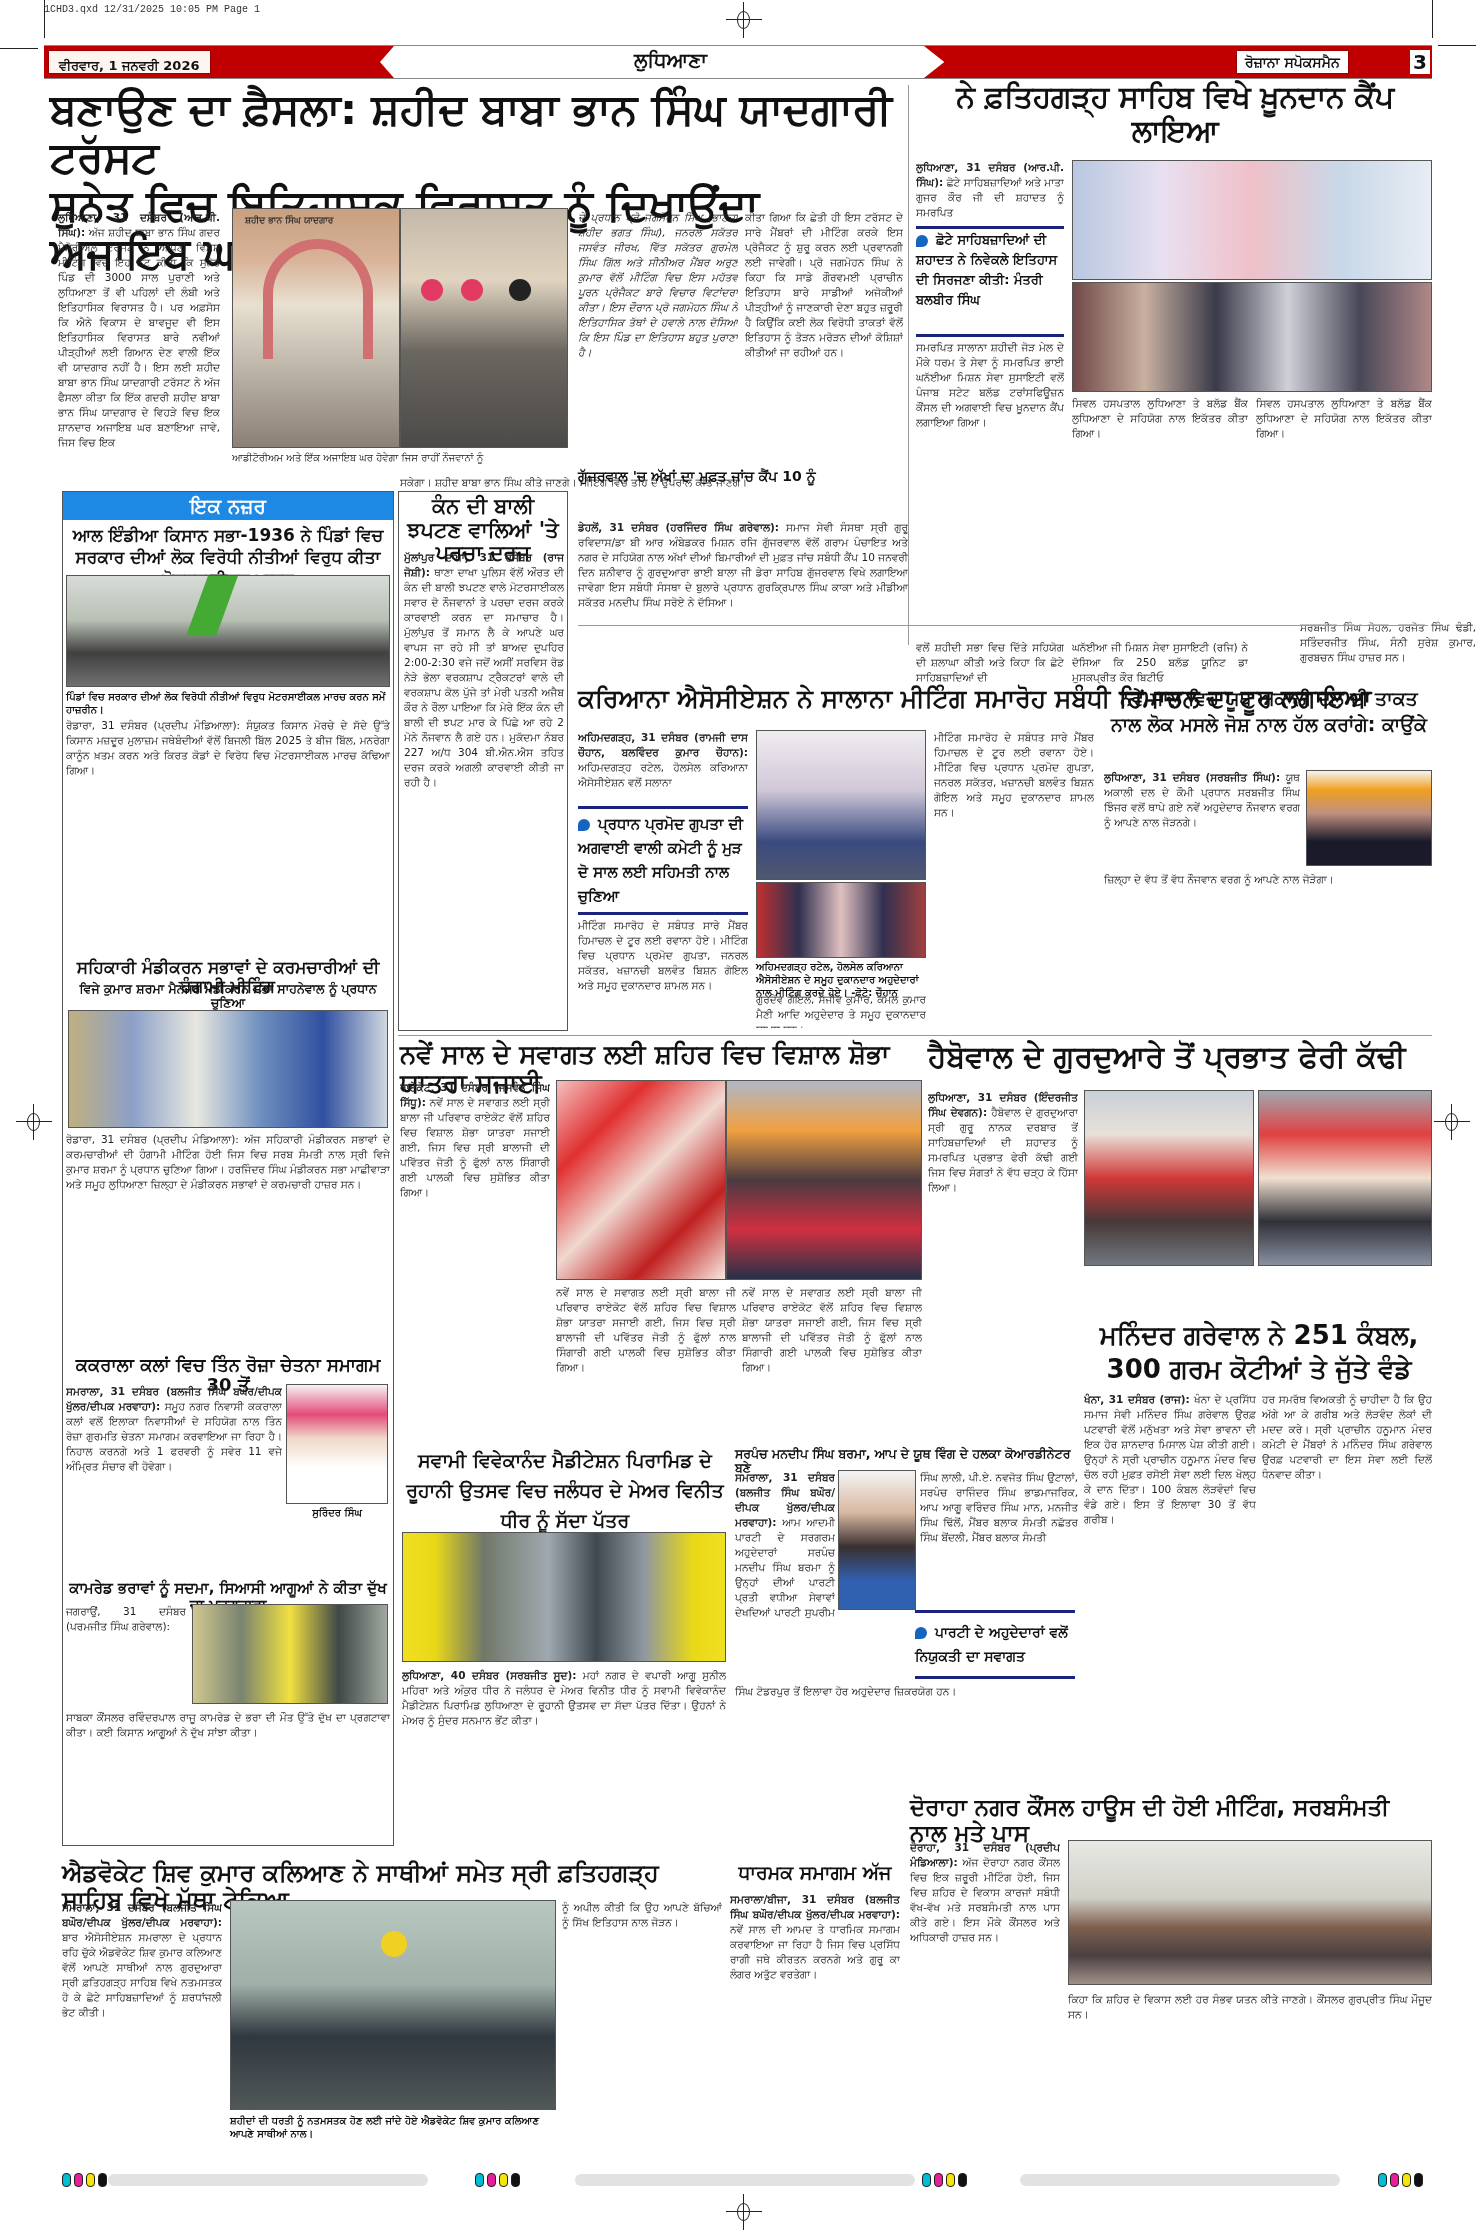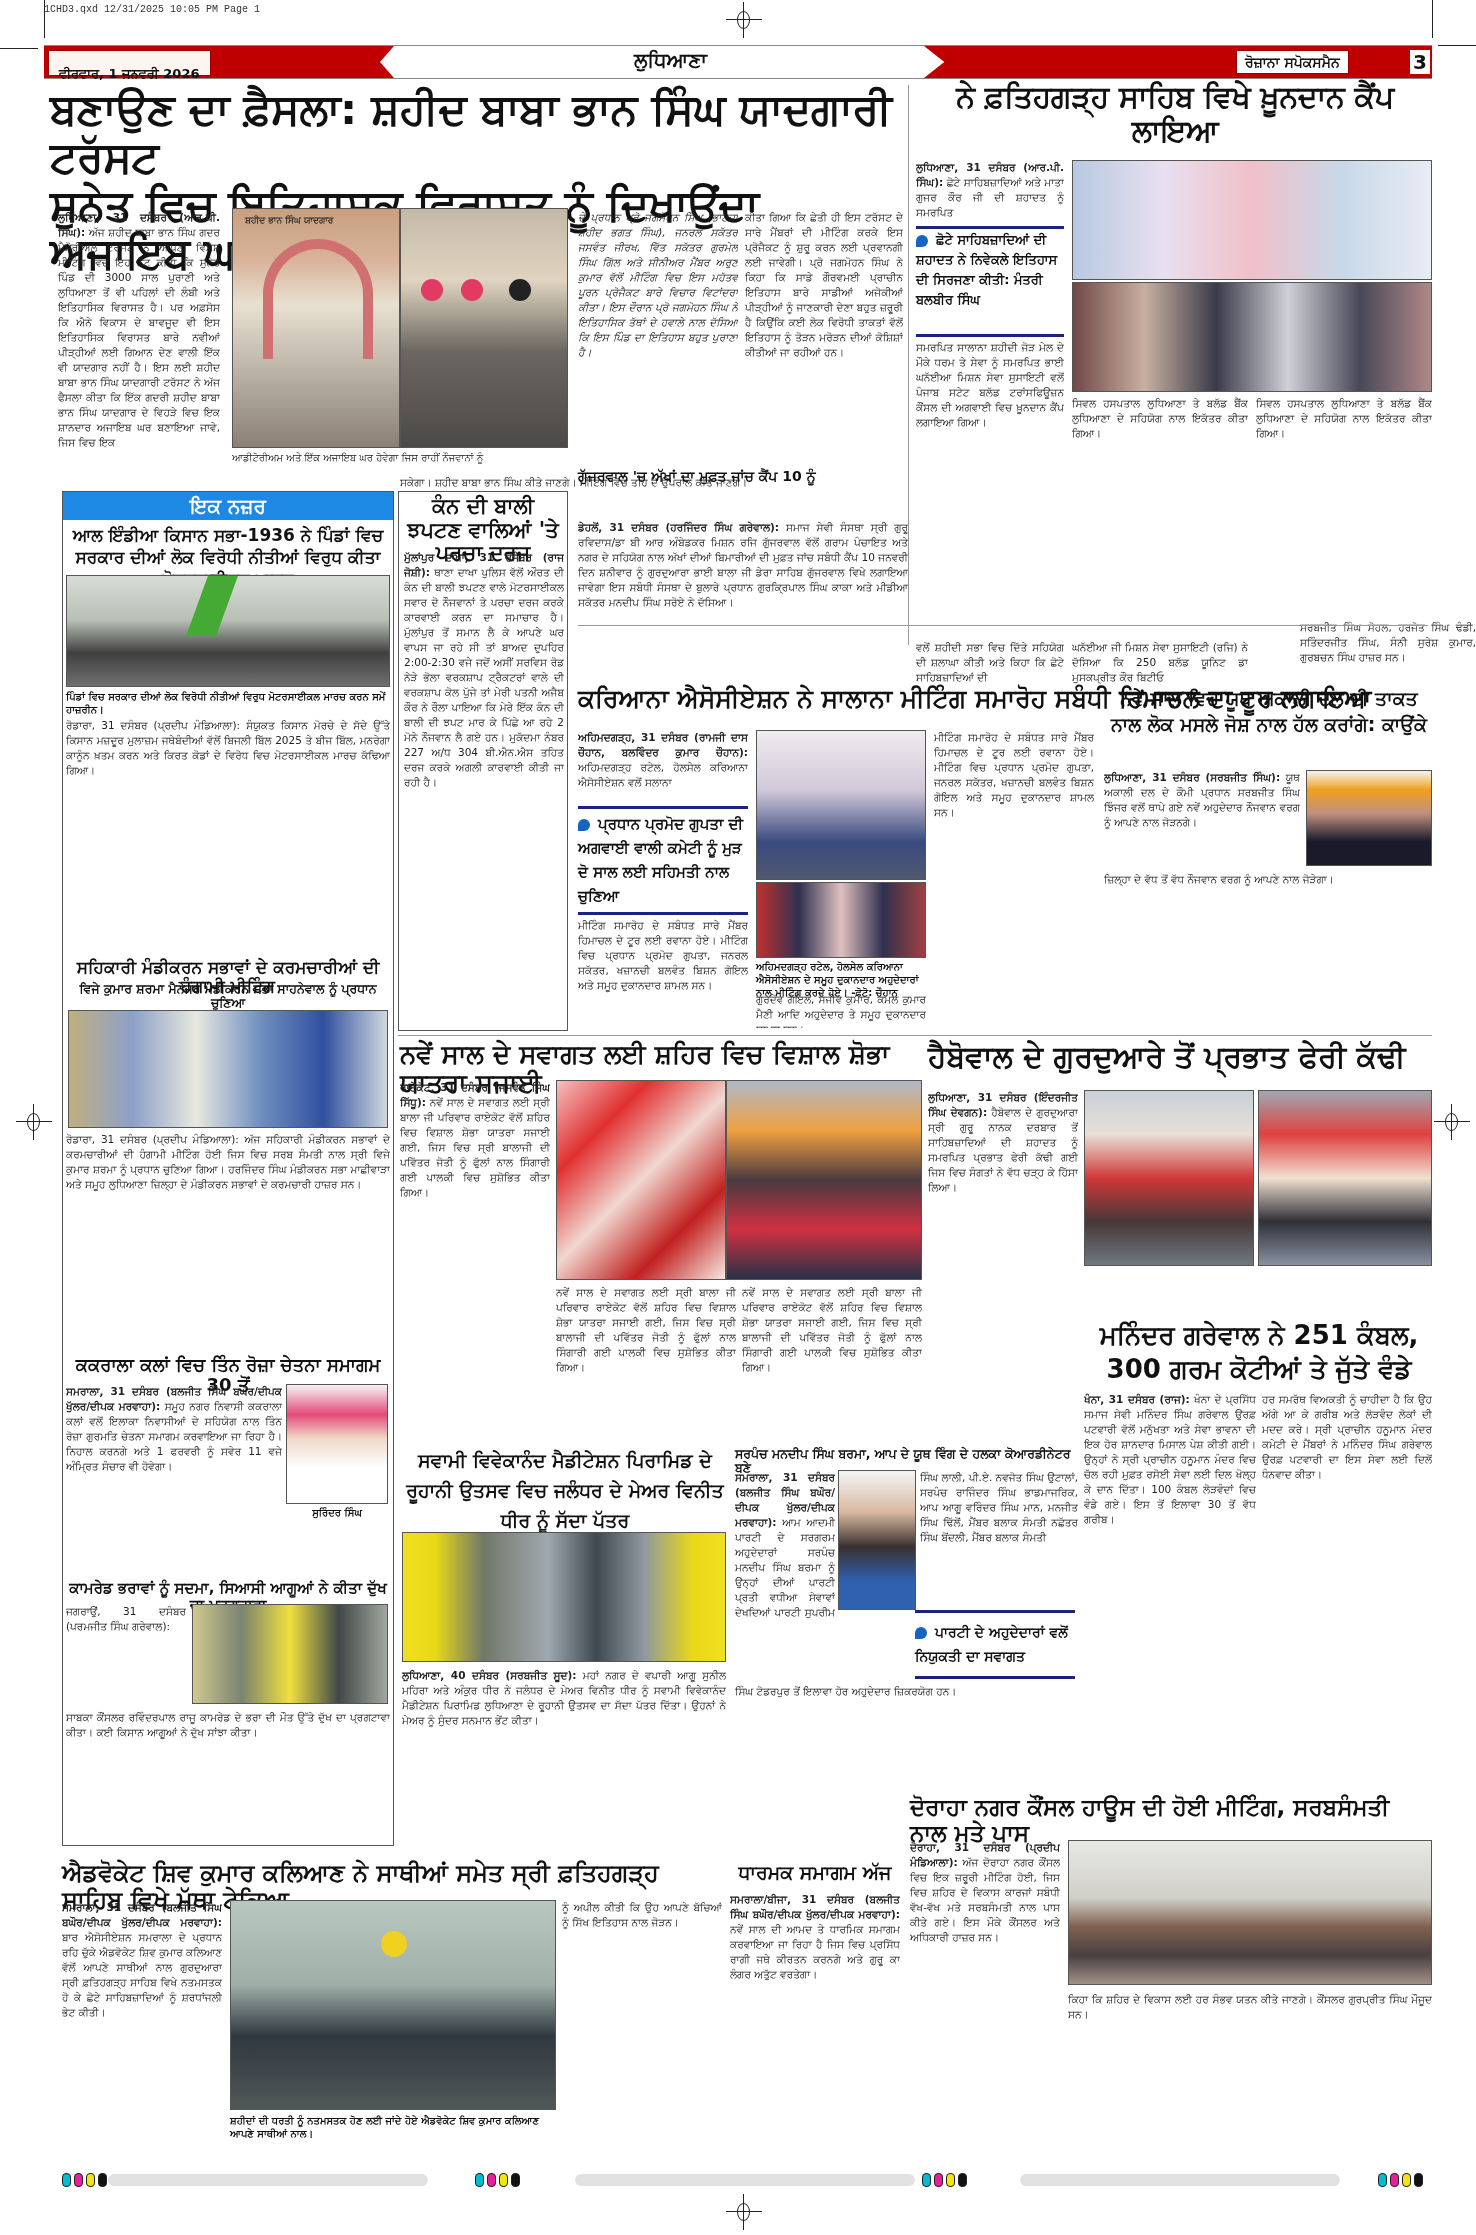--- a/index.html
+++ b/index.html
@@ -8,21 +8,21 @@
 
   .slug { position: absolute; left: 44px; top: 4px; font-family: "Liberation Mono", monospace; font-size: 10px; color: #333; }
   .crop-line { position: absolute; background: #222; }
   .reg-mark { position: absolute; width: 24px; height: 24px; }
   .reg-mark::before { content: ""; position: absolute; left: 11px; top: -6px; width: 1px; height: 36px; background: #222; }
   .reg-mark::after { content: ""; position: absolute; left: -6px; top: 11px; width: 36px; height: 1px; background: #222; }
   .reg-mark span { position: absolute; left: 5px; top: 3px; width: 13px; height: 18px; border: 1px solid #222; border-radius: 50%; }
 
   .masthead { position: absolute; left: 44px; top: 45px; width: 1388px; height: 34px; border-top: 1px solid #888; border-bottom: 1px solid #888; background: #fff; }
   .mh-left { position: absolute; left: 0; top: 0; width: 350px; height: 32px; background: #c00000; clip-path: polygon(0 0, 100% 0, 96% 50%, 100% 100%, 0 100%); }
-  .mh-date { position: absolute; left: 4px; top: 4px; height: 24px; padding: 12px 10px; background: #fff5f0; border: 1px solid #900; font-size: 13px; font-weight: bold; line-height: 22px; }
+  .mh-date { position: absolute; left: 4px; top: 4px; height: 24px; padding: 4px 10px; background: #fff5f0; border: 1px solid #900; font-size: 13px; font-weight: bold; line-height: 22px; }
   .mh-city { position: absolute; left: 590px; top: 2px; font-size: 20px; font-weight: bold; }
   .mh-right { position: absolute; left: 880px; top: 0; width: 508px; height: 32px; background: #c00000; clip-path: polygon(0 0, 100% 0, 100% 100%, 0 100%, 4% 50%); }
   .mh-paper { position: absolute; left: 1192px; top: 4px; height: 24px; padding: 0 8px; background: #fff; border: 1px solid #900; font-size: 14px; font-weight: bold; line-height: 22px; }
   .mh-page { position: absolute; left: 1366px; top: 4px; width: 20px; height: 24px; background: #fff; font-size: 20px; font-weight: 900; text-align: center; line-height: 24px; }
 
   .headline { position: absolute; font-weight: 900; line-height: 1.12; color: #111; font-family: "DejaVu Sans", sans-serif; }
   .h-xl { font-size: 43px; letter-spacing: -0.5px; }
   .h-lg { font-size: 30px; letter-spacing: -0.3px; }
   .h-sm { font-size: 17px; }
   .center { text-align: center; }

